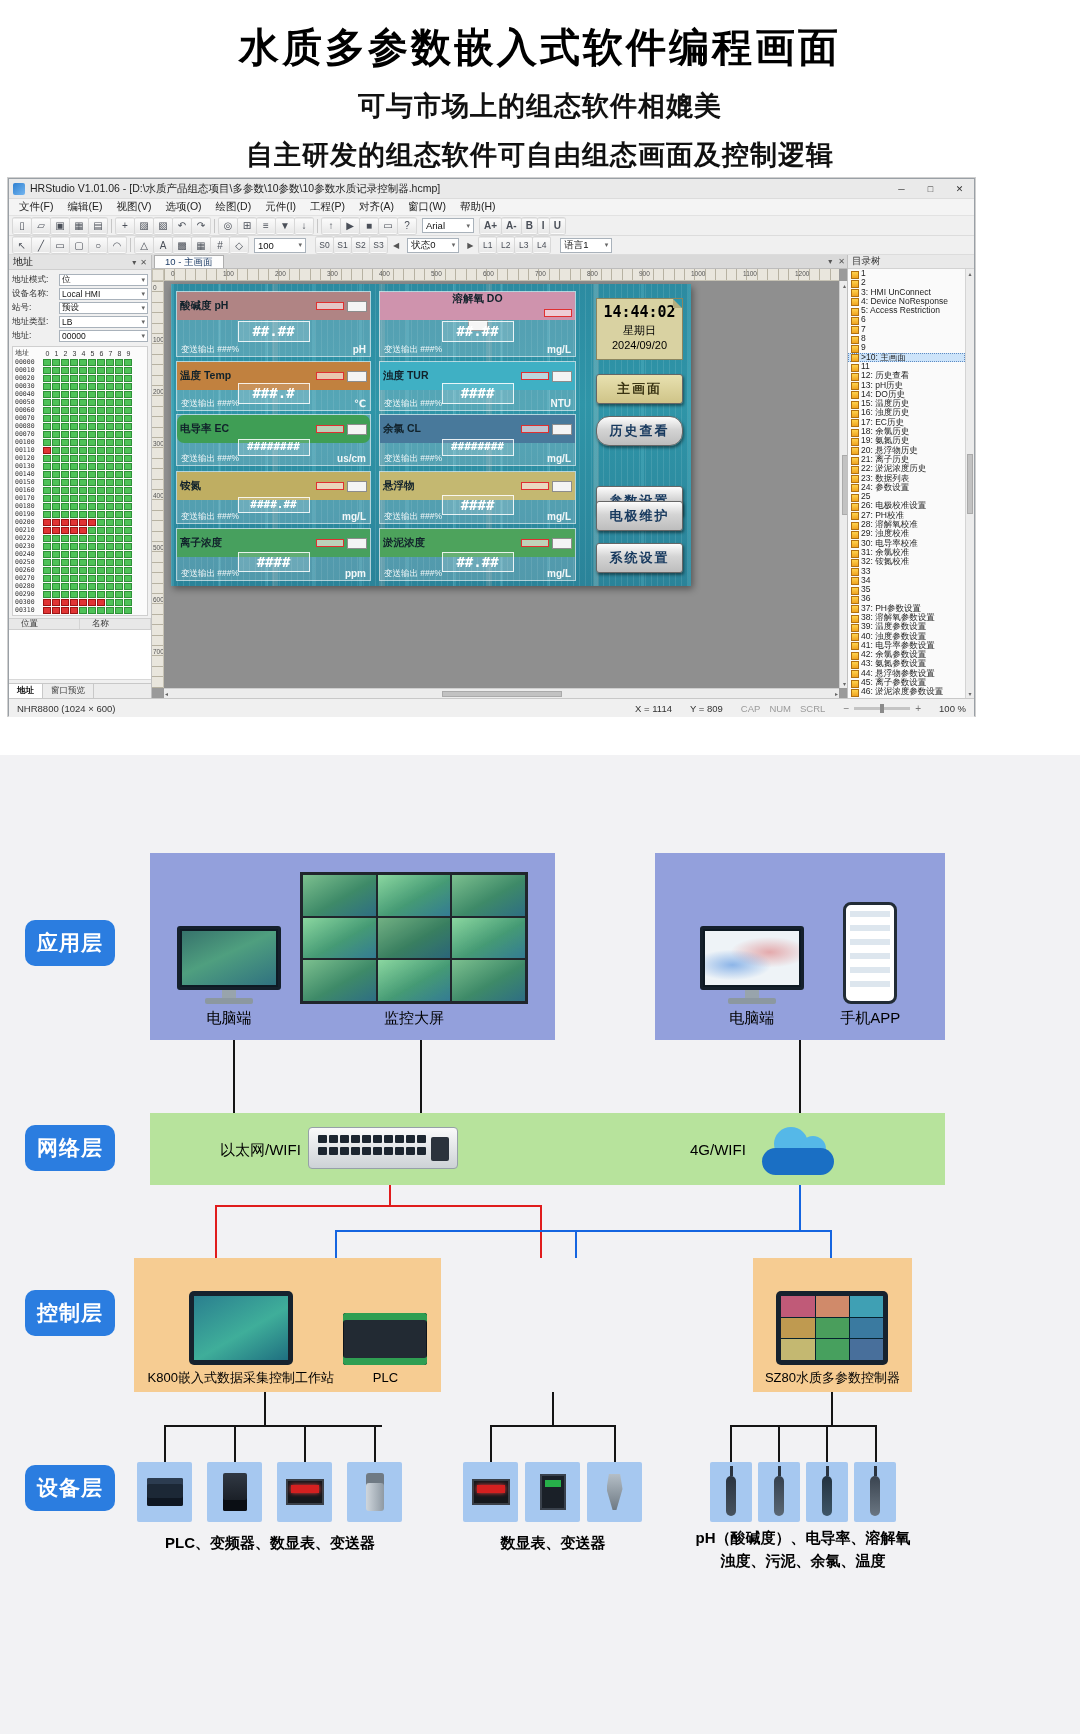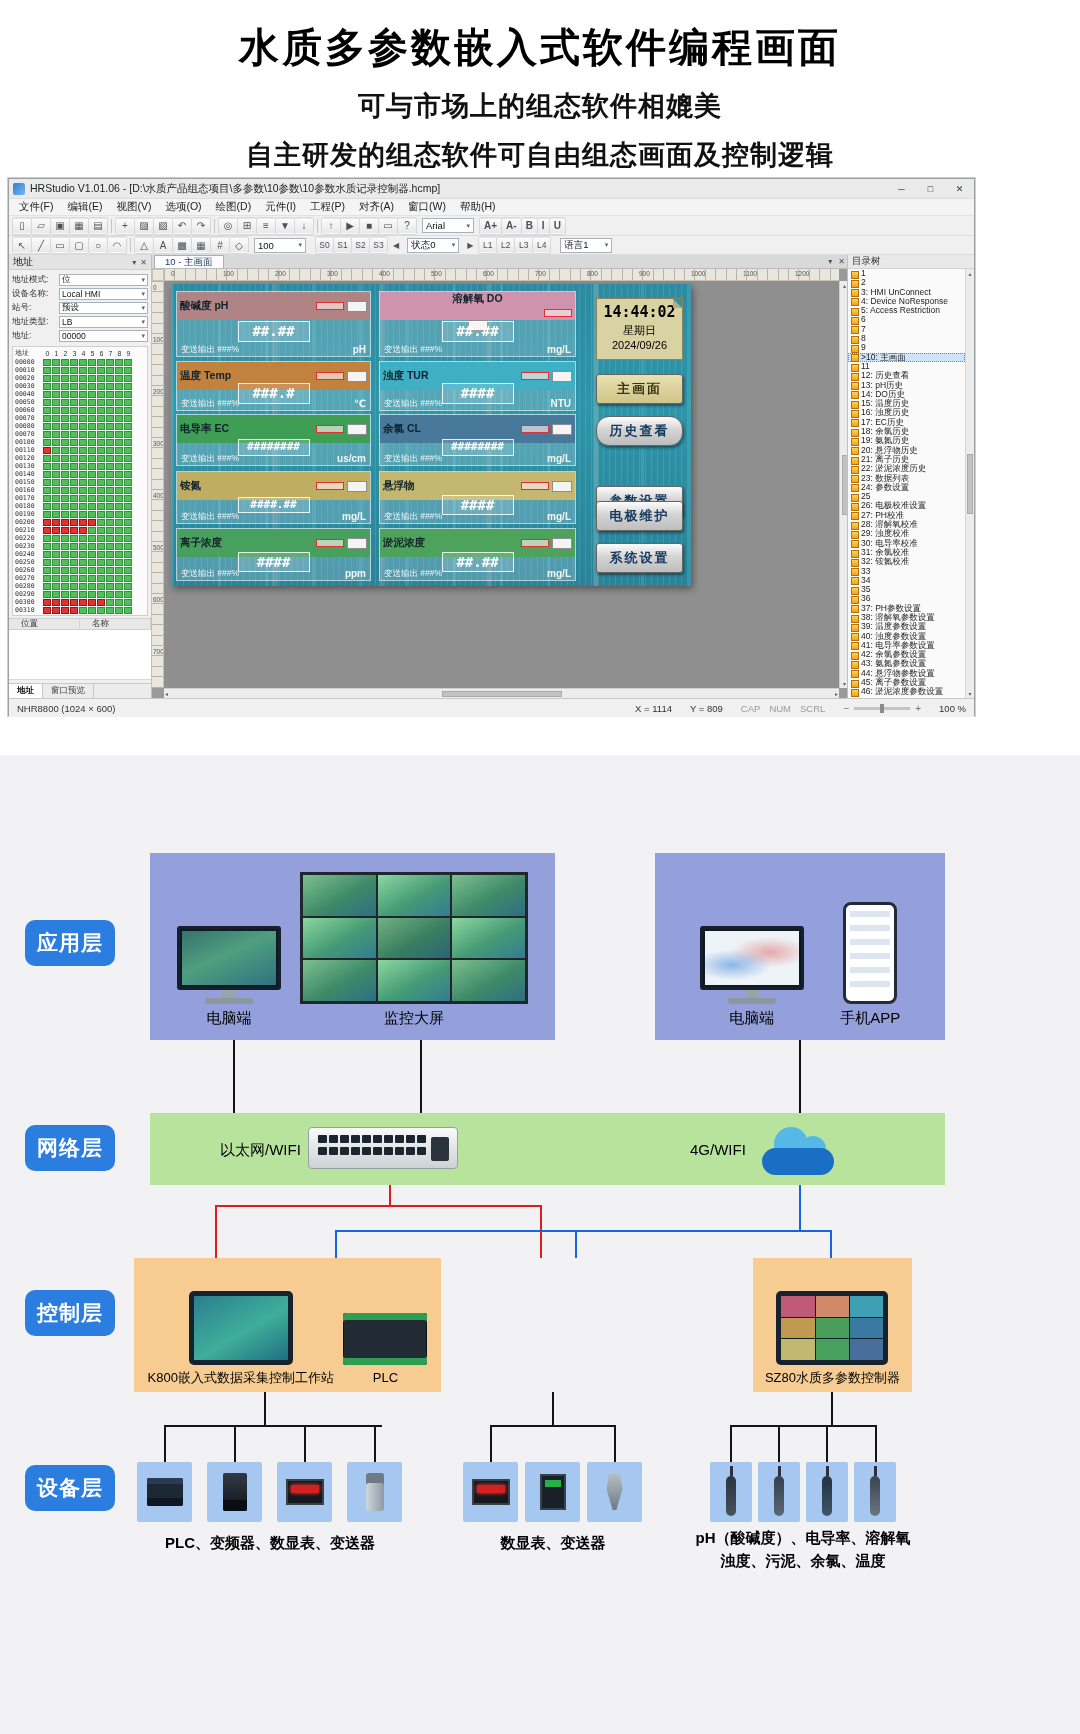--- a/index.html
+++ b/index.html
@@ -814,21 +814,21 @@
         <span class="rn v" style="top: 211px;">400</span>
         <span class="rn v" style="top: 263px;">500</span>
         <span class="rn v" style="top: 315px;">600</span>
         <span class="rn v" style="top: 367px;">700</span>
       </div>
     <div class="workspace">
       <div class="design">
         <div class="hmi-clock">
           <div class="hc-time">14:44:02</div>
           <div class="hc-week">星期日</div>
-          <div class="hc-date">2024/09/26</div>
+          <div class="hc-date">2024/09/20</div>
         </div>
       <div class="hmi-panel" style="left: 5px; top: 7px; width: 195px; height: 66px;">
             <div class="hp-header" style="background: rgb(176, 132, 132);">
               <span class="hp-name">酸碱度 pH</span>
               <span class="hp-tag"></span>
               <span class="hp-ind"></span>
             </div>
             <div class="hp-body">
               <span class="hp-value">##.##</span>
             </div>
@@ -873,21 +873,21 @@
             </div>
             <div class="hp-body">
               <span class="hp-value">####</span>
             </div>
             <div class="hp-foot">
               <span class="hp-out">变送输出 ###%</span>
               <span class="hp-unit">NTU</span>
             </div>
           </div>
           <div class="hmi-panel" style="left: 5px; top: 130px; width: 195px; height: 52px;">
-            <div class="hp-header" style="background: rgb(63, 158, 85);">
+            <div class="hp-header" style="background: rgb(63, 158, 85); border-radius: 7px;">
               <span class="hp-name">电导率 EC</span>
               <span class="hp-tag"></span>
               <span class="hp-ind"></span>
             </div>
             <div class="hp-body">
               <span class="hp-value" style="font-size: 11px;">########</span>
             </div>
             <div class="hp-foot">
               <span class="hp-out">变送输出 ###%</span>
               <span class="hp-unit">us/cm</span>

